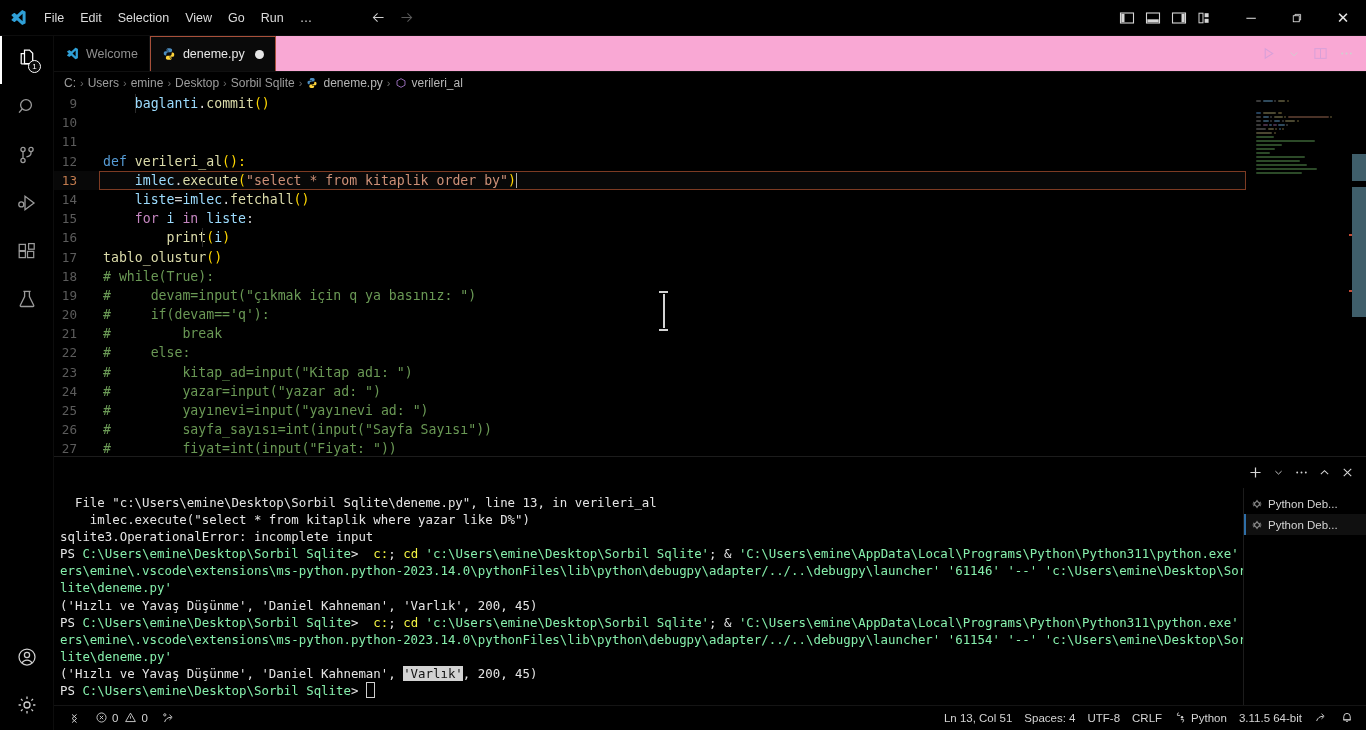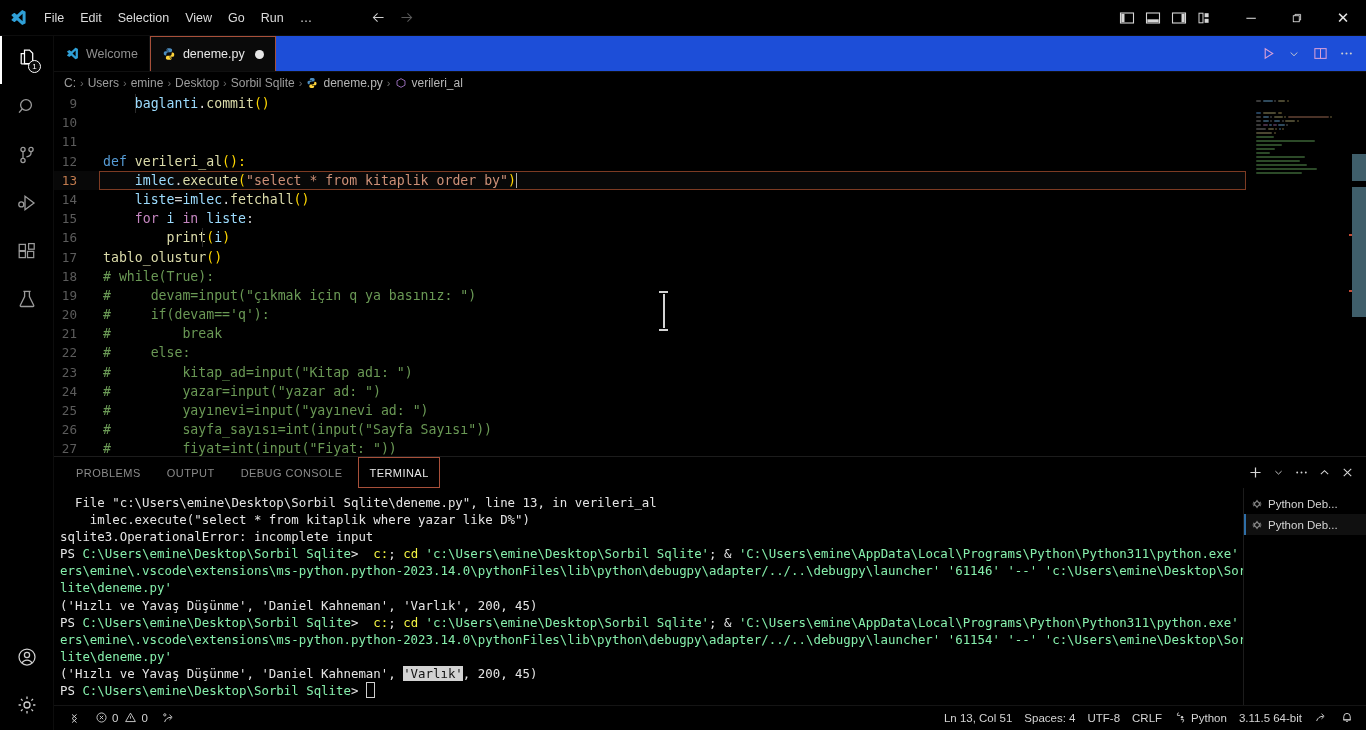--- a/index.html
+++ b/index.html
@@ -44,21 +44,21 @@
   .abtn.active{color:#ffffff;}
   .abtn.active::before{content:"";position:absolute;left:0;top:0;bottom:0;width:2px;background:#ffffff;}
   .abadge{position:absolute;right:12px;bottom:11px;background:#0a0a0a;color:#fff;
           font-size:8px;border-radius:50%;width:11px;height:11px;display:flex;
           align-items:center;justify-content:center;border:1px solid #fff;}
   .aspacer{flex:1;}
 
   
   .editorcol{flex:1;display:flex;flex-direction:column;min-width:0;background:#000;}
 
-  .tabsrow{height:35px;background:#1d4ed8;display:flex;align-items:stretch;flex:0 0 35px;
+  .tabsrow{height:35px;background:#f9a8d4;display:flex;align-items:stretch;flex:0 0 35px;
            border-bottom:1px solid #101010;}
   .tab{display:flex;align-items:center;gap:7px;padding:0 11px;font-size:12.5px;color:#8f8f8f;
        border-right:1px solid #131313;background:#000;position:relative;}
   .tab.active{color:#e8e8e8;background:#0a0a0a;border:1px solid #a8503a;border-bottom:none;}
   .tab .ticon{width:14px;height:14px;display:flex;align-items:center;justify-content:center;}
   .tab .dirty{width:9px;height:9px;border-radius:50%;background:#e6e6e6;margin-left:3px;}
   .tabs-right{margin-left:auto;display:flex;align-items:center;gap:2px;padding-right:8px;}
   .tractbtn{width:24px;height:26px;display:flex;align-items:center;justify-content:center;color:#cfcfcf;}
 
   .breadcrumbs{height:22px;display:flex;align-items:center;padding-left:10px;
@@ -415,26 +415,20 @@
             <div class="mmline" style="left: 10px; top: 62px; width: 48.75px; background: rgb(44, 74, 40);"></div>
             <div class="mmline" style="left: 10px; top: 66px; width: 43.75px; background: rgb(44, 74, 40);"></div>
             <div class="mmline" style="left: 10px; top: 70px; width: 51.25px; background: rgb(44, 74, 40);"></div>
             <div class="mmline" style="left: 10px; top: 74px; width: 61.25px; background: rgb(44, 74, 40);"></div>
             <div class="mmline" style="left: 10px; top: 78px; width: 46.25px; background: rgb(44, 74, 40);"></div>
           </div>
       </div>
 
       <div class="panel">
         <div class="panelhdr">
-          <div class="ptabs">
-            <div class="ptab">PROBLEMS</div>
-            <div class="ptab">OUTPUT</div>
-            <div class="ptab">DEBUG CONSOLE</div>
-            <div class="ptab active">TERMINAL</div>
-          </div>
           <div class="panel-actions">
             <div class="pact">
               <svg width="15" height="15" viewBox="0 0 16 16">
                   <path stroke="#d6d6d6" stroke-width="1.3" d="M8 2.6v10.8M2.6 8h10.8"></path>
                 </svg>
             </div>
             <div class="pact">
               <svg width="11" height="11" viewBox="0 0 16 16">
                   <path fill="none" stroke="#d6d6d6" stroke-width="1.3" d="M3.5 6 8 10.3 12.5 6"></path>
                 </svg>

